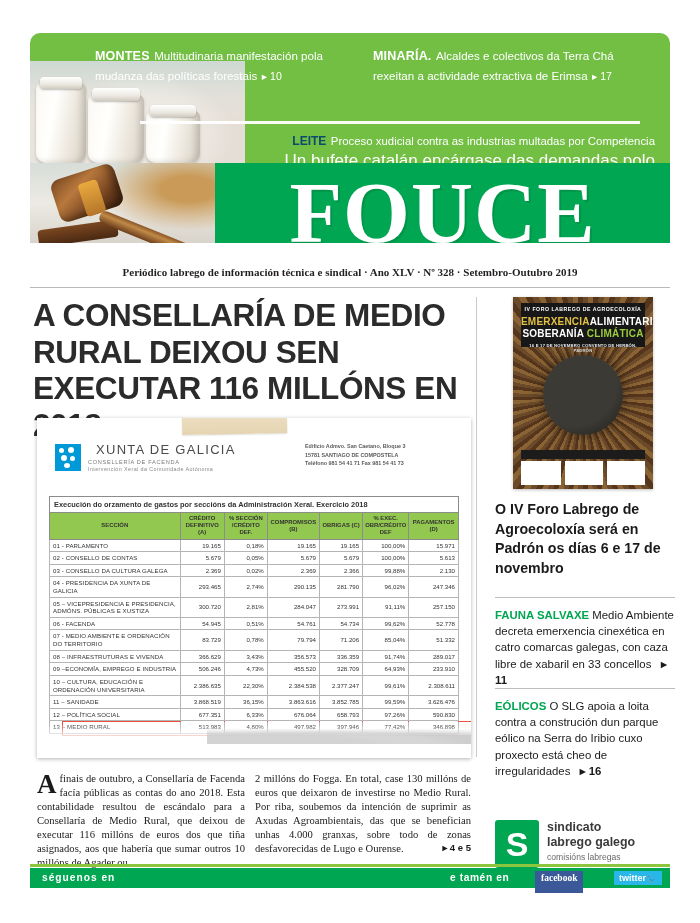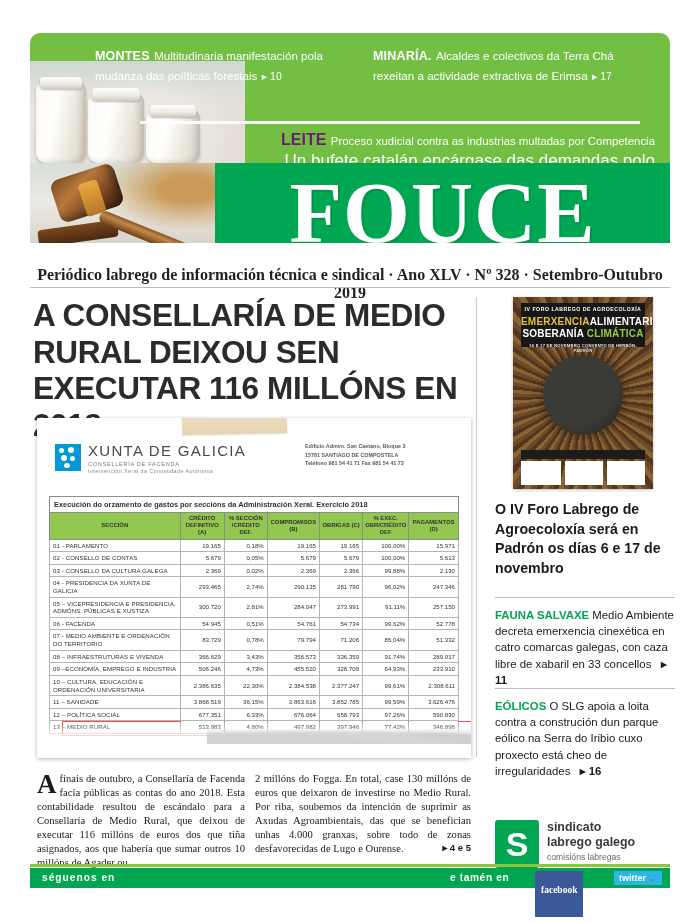--- a/index.html
+++ b/index.html
@@ -40,21 +40,21 @@
   .tcol.a{width:258px;}
   .tcol.b{width:270px;margin-left:20px;}
   .tkick{font-weight:bold;color:#ffffff;font-size:12.5px;letter-spacing:.2px;}
   .ttext{font-size:11.6px;color:#ffffff;}
   .teaser-rule{
     position:absolute;left:110px;top:88px;width:500px;height:3px;background:#ffffff;opacity:.95;
   }
   .leite-block{
     position:absolute;left:190px;top:98px;width:435px;text-align:right;color:#fff;
   }
-  .leite-kick{font-size:16px;font-weight:bold;color:#701a75;}
+  .leite-kick{font-size:12px;font-weight:bold;color:#0c4a6e;}
   .leite-sub{font-size:11.4px;color:#ffffff;}
   .leite-big{font-size:17px;color:#ffffff;line-height:1.22;margin-top:2px;}
   .pg{font-size:10.5px;color:#ffffff;}
 
   
   .masthead{
     position:absolute;left:30px;top:163px;width:640px;height:80px;overflow:hidden;text-decoration:underline;
   }
   .gavel-photo{
     position:absolute;left:0;top:0;width:220px;height:100px;
@@ -87,21 +87,21 @@
     position:absolute;left:185px;top:0;width:455px;height:100px;background:#00a651;
   }
   .fouce{
     position:absolute;left:0;top:0;width:455px;height:100px;
     color:#ffffff;font-family:"Liberation Serif", serif;font-weight:bold;
     font-size:86px;letter-spacing:1px;line-height:100px;text-align:center;
     text-shadow:2px 2px 0 rgba(0,0,0,.10);
   }
   .sub-line{
     position:absolute;left:30px;top:266px;width:640px;text-align:center;
-    font-family:"Liberation Serif", serif;font-weight:bold;font-size:16px;color:#231f20;
+    font-family:"Liberation Serif", serif;font-weight:bold;font-size:11px;color:#231f20;
   }
   .rule-under-sub{position:absolute;left:30px;top:287px;width:640px;height:1px;background:#b9b9b9;}
 
   
   .headline{
     position:absolute;left:33px;top:297px;width:440px;
     font-weight:bold;font-size:31.5px;line-height:1.16;color:#2b2b2b;
     letter-spacing:-0.4px;
   }
 
@@ -119,21 +119,21 @@
     box-shadow:0 1px 2px rgba(0,0,0,.12);
   }
   .doc-head{position:absolute;left:18px;top:24px;width:400px;}
   .xunta-logo{
     position:absolute;left:0;top:2px;width:26px;height:27px;background:#0099d8;
   }
   .xunta-logo i{
     position:absolute;background:#ffffff;border-radius:50%;
   }
   .xunta-txt{position:absolute;left:33px;top:0;}
-  .xt1{font-size:15px;letter-spacing:1.3px;color:#4a4a4a;}
+  .xt1{font-size:13px;letter-spacing:1.3px;color:#4a4a4a;margin-left:8px;}
   .xt2{font-size:5.6px;letter-spacing:.7px;color:#7a7a7a;margin-top:2px;}
   .xt3{font-size:5.4px;letter-spacing:.4px;color:#8a8a8a;margin-top:1px;}
   .addr{position:absolute;left:250px;top:0;font-size:5.4px;line-height:1.6;color:#5a5a5a;font-weight:bold;}
 
   .tbl-wrap{position:absolute;left:12px;top:78px;width:410px;}
   .tbl-title{
     border:1px solid #8c8c8c;border-bottom:none;background:#ffffff;
     font-size:7.4px;font-weight:bold;color:#333;padding:3px 4px;
   }
   table.budget{border-collapse:collapse;width:410px;font-size:6.1px;color:#333;}
@@ -251,21 +251,21 @@
   
   .foot-top{position:absolute;left:30px;top:864px;width:640px;height:3px;background:#8cc63f;}
   .footer{
     position:absolute;left:30px;top:868px;width:640px;height:20px;background:#00a651;
   }
   .f-txt{position:absolute;top:0;line-height:20px;color:#fff;font-size:10.2px;font-weight:bold;letter-spacing:1px;}
   .f-seg{left:12px;}
   .f-url{left:150px;letter-spacing:2.4px;}
   .f-tam{left:420px;letter-spacing:.6px;}
   .fb{
-    position:absolute;left:505px;top:3px;height:22px;line-height:14px;padding:12px 6px;
+    position:absolute;left:505px;top:3px;height:22px;line-height:14px;padding:0 6px;
     background:#3b5998;color:#fff;font-size:9.5px;font-weight:bold;
     font-family:"Liberation Serif",serif;
   }
   .tw{
     position:absolute;left:584px;top:3px;height:14px;line-height:14px;padding:0 5px;
     background:#29b6e8;color:#fff;font-size:9px;font-weight:bold;
   }
 </style>
 </head>
 <body>

